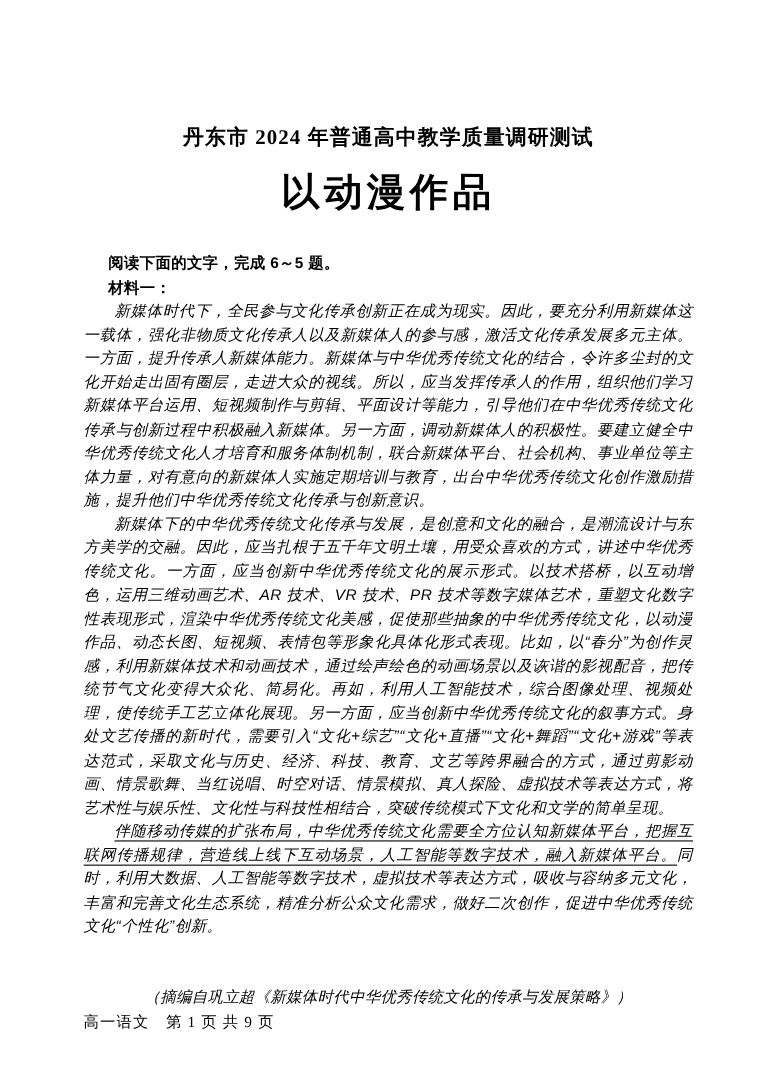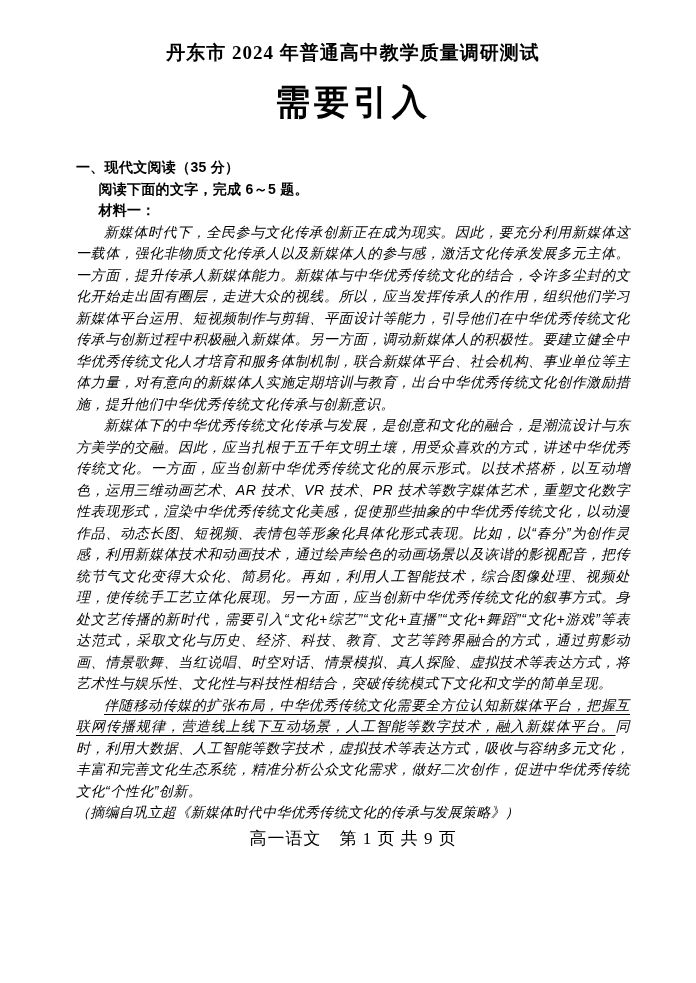--- a/index.html
+++ b/index.html
@@ -6,21 +6,21 @@
   html, body { margin: 0; padding: 0; background: #ffffff; }
   body {
     width: 696px; height: 983px;
     color: #000;
     font-family: "Liberation Serif", "DejaVu Serif", serif;
     overflow: hidden;
   }
   .page {
     box-sizing: border-box;
     width: 696px; height: 983px;
-    padding: 40px 66px 0 76px;
+    padding: 112px 66px 0 76px;
     position: relative;
   }
   
   .exam-title {
     margin: 0;
     text-align: center;
     font-size: 19px;
     font-weight: bold;
     letter-spacing: 1px;
     font-family: "Liberation Serif", "DejaVu Serif", serif;
@@ -58,44 +58,44 @@
     font-style: italic;            
     letter-spacing: 0.5px;
     font-family: Liberation Sans, sans-serif;
   }
   .ul-passage {
     text-decoration: underline;
     text-underline-offset: 4px;
     text-decoration-thickness: 1px;
   }
   .attribution {
-    text-align: left;
+    text-align: center;
     font-style: italic;
     letter-spacing: 0.3px;
+    margin-top: 44px;
   }
   
   .page-footer {
-    text-align: center;
-    font-size: 17px;
+    text-align: left;
+    font-size: 14px;
     margin-top: 3px;
     letter-spacing: 1px;
   }
 </style>
 </head>
 <body>
 
 <div class="page">
 
   <header>
     <h1 class="exam-title">丹东市 2024 年普通高中教学质量调研测试</h1>
-    <h2 class="exam-subject">需要引入</h2>
+    <h2 class="exam-subject">以动漫作品</h2>
   </header>
 
   <main class="main">
-    <div class="h-sec">一、现代文阅读（35 分）</div>
     <div class="h-instr">阅读下面的文字，完成 6～5 题。</div>
     <div class="h-instr">材料一：</div>
 
     <p class="para">新媒体时代下，全民参与文化传承创新正在成为现实。因此，要充分利用新媒体这一载体，强化非物质文化传承人以及新媒体人的参与感，激活文化传承发展多元主体。一方面，提升传承人新媒体能力。新媒体与中华优秀传统文化的结合，令许多尘封的文化开始走出固有圈层，走进大众的视线。所以，应当发挥传承人的作用，组织他们学习新媒体平台运用、短视频制作与剪辑、平面设计等能力，引导他们在中华优秀传统文化传承与创新过程中积极融入新媒体。另一方面，调动新媒体人的积极性。要建立健全中华优秀传统文化人才培育和服务体制机制，联合新媒体平台、社会机构、事业单位等主体力量，对有意向的新媒体人实施定期培训与教育，出台中华优秀传统文化创作激励措施，提升他们中华优秀传统文化传承与创新意识。</p>
     <p class="para">新媒体下的中华优秀传统文化传承与发展，是创意和文化的融合，是潮流设计与东方美学的交融。因此，应当扎根于五千年文明土壤，用受众喜欢的方式，讲述中华优秀传统文化。一方面，应当创新中华优秀传统文化的展示形式。以技术搭桥，以互动增色，运用三维动画艺术、AR 技术、VR 技术、PR 技术等数字媒体艺术，重塑文化数字性表现形式，渲染中华优秀传统文化美感，促使那些抽象的中华优秀传统文化，以动漫作品、动态长图、短视频、表情包等形象化具体化形式表现。比如，以“春分”为创作灵感，利用新媒体技术和动画技术，通过绘声绘色的动画场景以及诙谐的影视配音，把传统节气文化变得大众化、简易化。再如，利用人工智能技术，综合图像处理、视频处理，使传统手工艺立体化展现。另一方面，应当创新中华优秀传统文化的叙事方式。身处文艺传播的新时代，需要引入“文化+综艺”“文化+直播”“文化+舞蹈”“文化+游戏”等表达范式，采取文化与历史、经济、科技、教育、文艺等跨界融合的方式，通过剪影动画、情景歌舞、当红说唱、时空对话、情景模拟、真人探险、虚拟技术等表达方式，将艺术性与娱乐性、文化性与科技性相结合，突破传统模式下文化和文学的简单呈现。</p>
     <p class="para"><span class="ul-passage">伴随移动传媒的扩张布局，中华优秀传统文化需要全方位认知新媒体平台，把握互联网传播规律，营造线上线下互动场景，人工智能等数字技术，融入新媒体平台。</span><span>同时，利用大数据、人工智能等数字技术，虚拟技术等表达方式，吸收与容纳多元文化，丰富和完善文化生态系统，精准分析公众文化需求，做好二次创作，促进中华优秀传统文化“个性化”创新。</span></p>
 
     <div class="attribution">（摘编自巩立超《新媒体时代中华优秀传统文化的传承与发展策略》）</div>
   </main>
 

